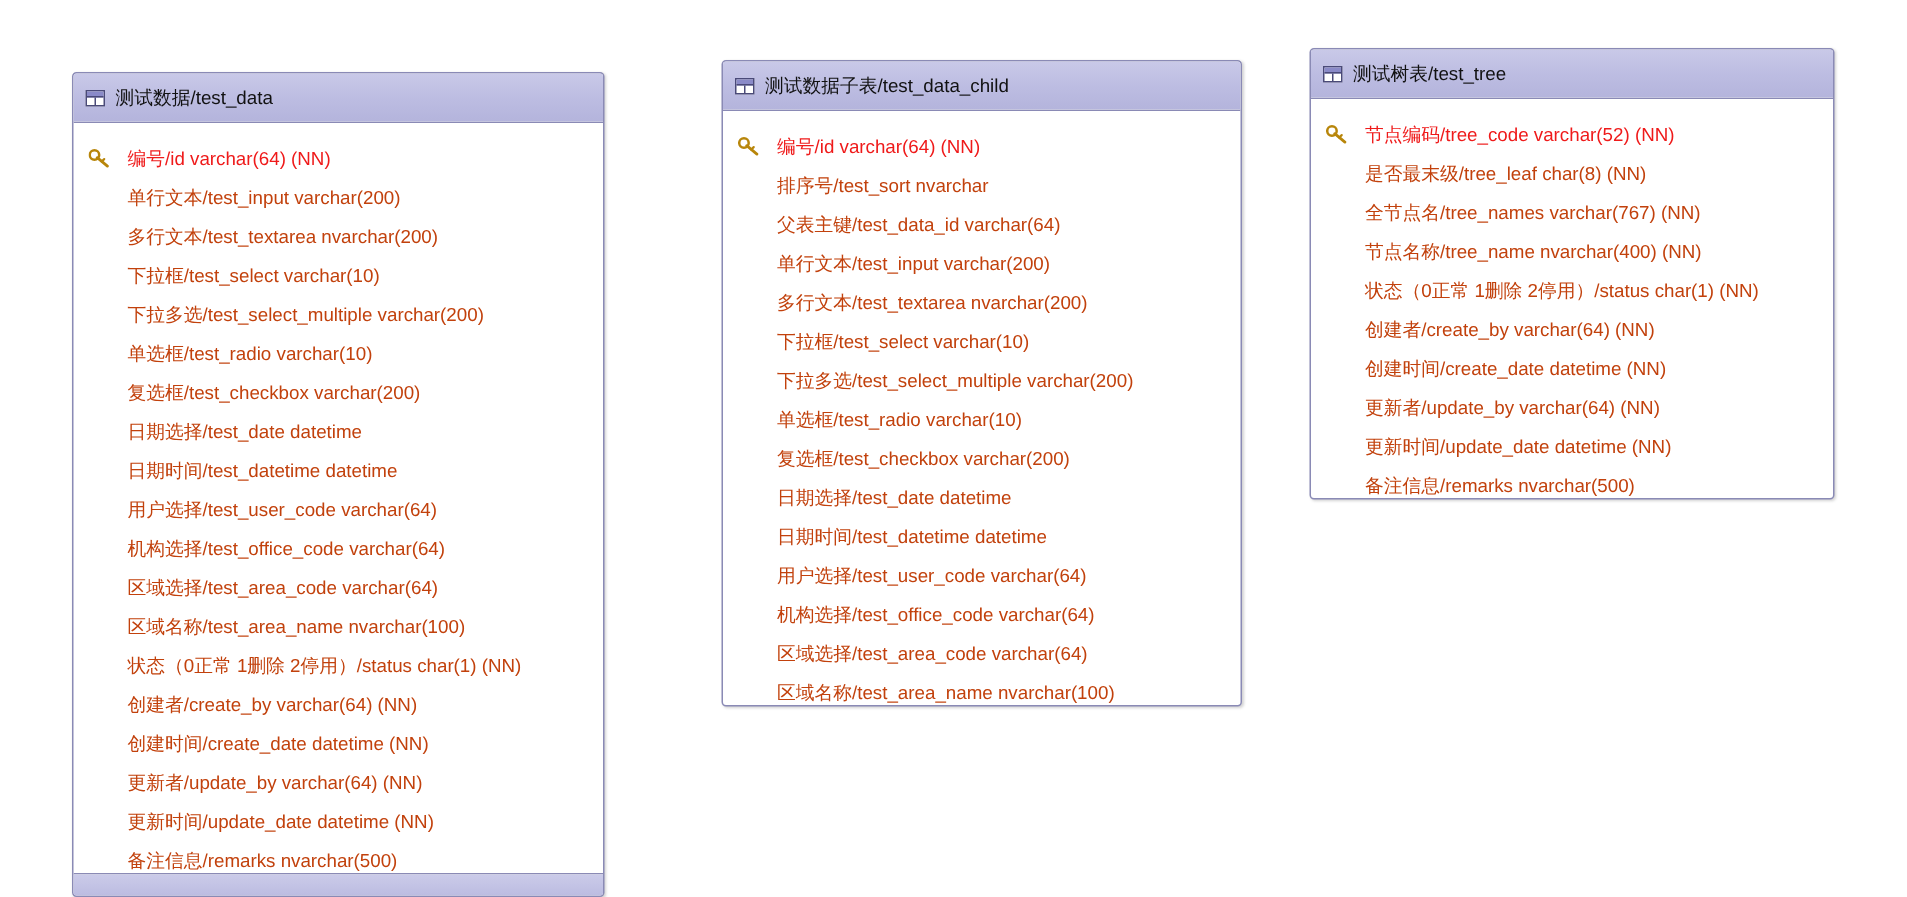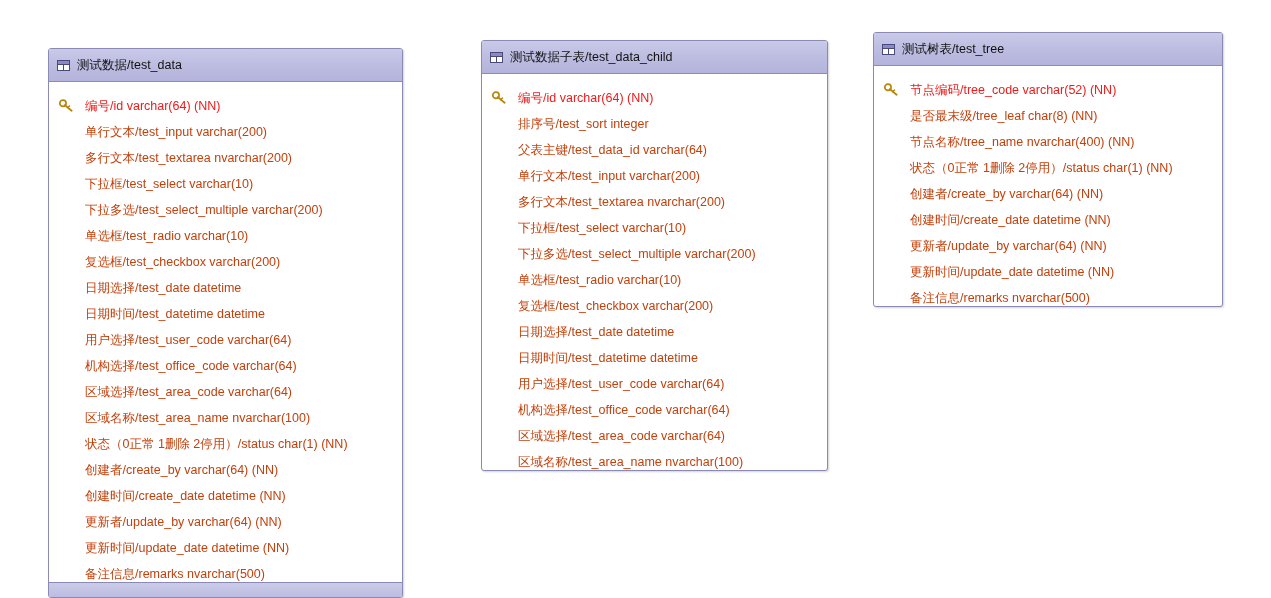--- a/index.html
+++ b/index.html
@@ -221,21 +221,21 @@
                 <circle cx="4.2" cy="4.6" r="3.4" fill="none" stroke="#b8860b" stroke-width="1.8"></circle>
                 <path d="M6.2 6.6 L13.5 12.6" stroke="#b8860b" stroke-width="2" fill="none" stroke-linecap="round"></path>
                 <path d="M9.4 9.3 L11.2 7.6" stroke="#b8860b" stroke-width="1.6" fill="none" stroke-linecap="round"></path>
               </svg>
             </span>
           </span>
           <span class="attr-label">编号/id varchar(64) (NN)</span>
         </div>
         <div class="attr">
           <span class="attr-key"></span>
-          <span class="attr-label">排序号/test_sort integer</span>
+          <span class="attr-label">排序号/test_sort nvarchar</span>
         </div>
         <div class="attr">
           <span class="attr-key"></span>
           <span class="attr-label">父表主键/test_data_id varchar(64)</span>
         </div>
         <div class="attr">
           <span class="attr-key"></span>
           <span class="attr-label">单行文本/test_input varchar(200)</span>
         </div>
         <div class="attr">
@@ -301,20 +301,24 @@
             </span>
           </span>
           <span class="attr-label">节点编码/tree_code varchar(52) (NN)</span>
         </div>
         <div class="attr">
           <span class="attr-key"></span>
           <span class="attr-label">是否最末级/tree_leaf char(8) (NN)</span>
         </div>
         <div class="attr">
           <span class="attr-key"></span>
+          <span class="attr-label">全节点名/tree_names varchar(767) (NN)</span>
+        </div>
+        <div class="attr">
+          <span class="attr-key"></span>
           <span class="attr-label">节点名称/tree_name nvarchar(400) (NN)</span>
         </div>
         <div class="attr">
           <span class="attr-key"></span>
           <span class="attr-label">状态（0正常 1删除 2停用）/status char(1) (NN)</span>
         </div>
         <div class="attr">
           <span class="attr-key"></span>
           <span class="attr-label">创建者/create_by varchar(64) (NN)</span>
         </div>

